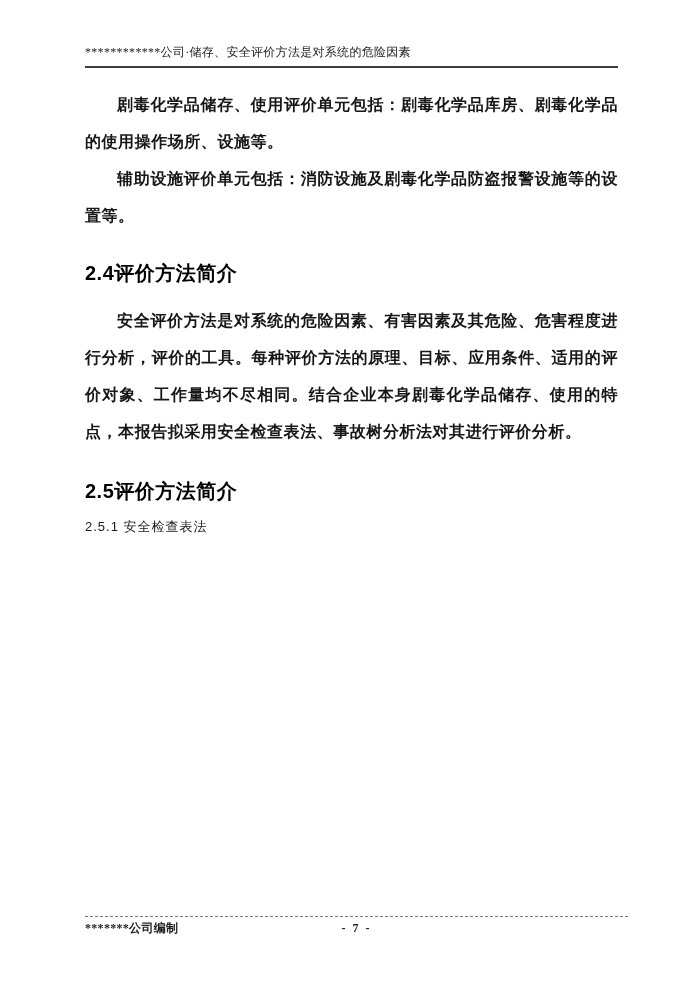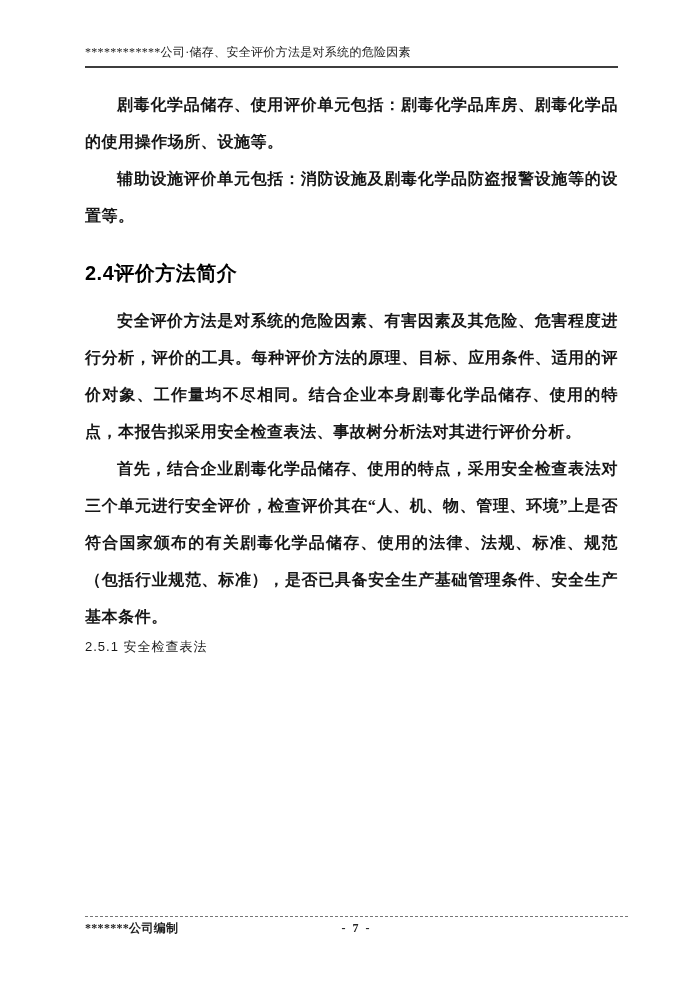--- a/index.html
+++ b/index.html
@@ -96,23 +96,25 @@
     <p class="para">剧毒化学品储存、使用评价单元包括：剧毒化学品库房、剧毒化学品的使用操作场所、设施等。</p>
 
     <p class="para">辅助设施评价单元包括：消防设施及剧毒化学品防盗报警设施等的设置等。</p>
 
     <h2 class="h-sec">
       <span class="h-num">2.4</span><span>评价方法简介</span>
     </h2>
 
     <p class="para">安全评价方法是对系统的危险因素、有害因素及其危险、危害程度进行分析，评价的工具。每种评价方法的原理、目标、应用条件、适用的评价对象、工作量均不尽相同。结合企业本身剧毒化学品储存、使用的特点，本报告拟采用安全检查表法、事故树分析法对其进行评价分析。</p>
 
-    <p class="para">首先，结合企业剧毒化学品储存、使用的特点，采用安全检查表法对三个单元进行安全评价，检查评价其在“人、机、物、管理、环境”上是否符合国家颁布的有关剧毒化学品储存、使用的法律、法规、标准、规范（包括行业规范、标准），是否已具备安全生产基础管理条件、安全生产基本条件。</p>
 
 
+    <h2 class="h-sec sec-25">
+      <span class="h-num">2.5</span><span>评价方法简介</span>
+    </h2>
 
     <h3 class="h-sub">2.5.1 安全检查表法</h3>
 
 
   </main>
 
 </div>
 
 <footer class="page-footer">
   <div class="footer-row">

